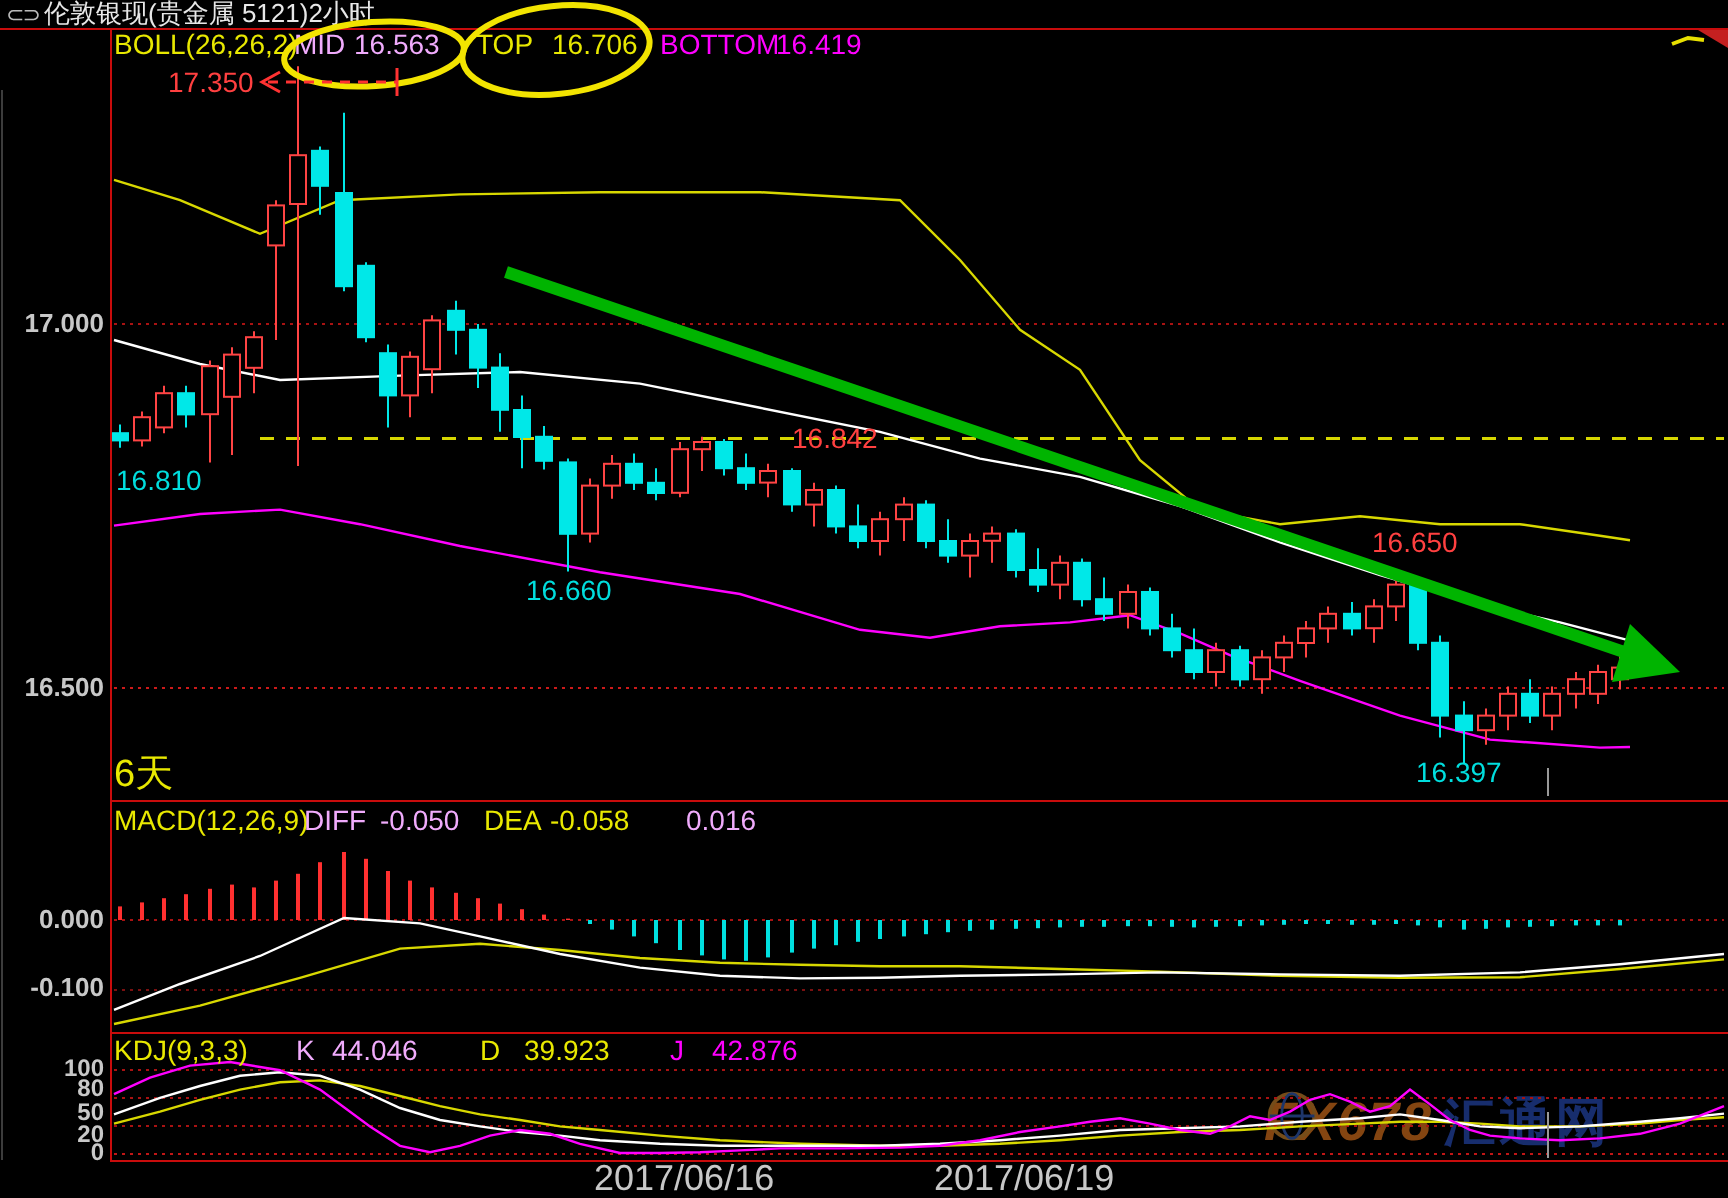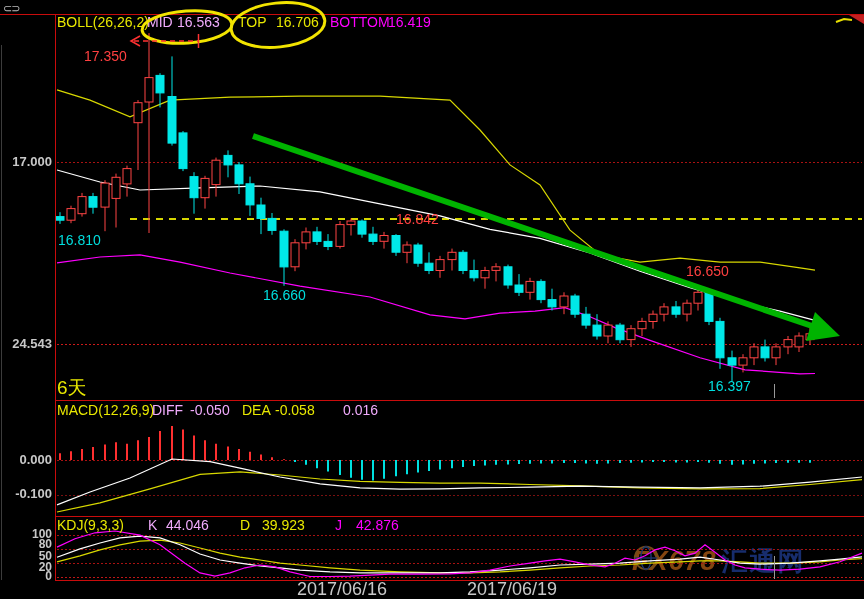--- a/index.html
+++ b/index.html
@@ -278,33 +278,34 @@
       <line x1="55" y1="516.5" x2="864" y2="516.5" stroke="#c90c0c" stroke-width="1"></line>
       <line x1="55" y1="580.5" x2="864" y2="580.5" stroke="#c90c0c" stroke-width="1"></line>
       <line x1="55.5" y1="14" x2="55.5" y2="581" stroke="#c90c0c" stroke-width="1"></line>
       <line x1="1" y1="45" x2="1" y2="580" stroke="#3c3c3c" stroke-width="1"></line>
       <line x1="774" y1="384" x2="774" y2="398" stroke="#999999" stroke-width="1"></line>
       <line x1="774" y1="556" x2="774" y2="579" stroke="#999999" stroke-width="1"></line>
     </g>
   </svg>
 
   <div class="lbl title" style="left:3px;top:1px;font-size:11px;color:#bbb;letter-spacing:-1px;">⊂⊃</div>
+  <div class="lbl title" style="left:22px;top:0;">伦敦银现(贵金属 5121)2小时</div>
 
   <div class="lbl c-yel" style="left:57px;top:15px;">BOLL(26,26,2)</div>
   <div class="lbl c-wht" style="left:147px;top:15px;">MID</div>
   <div class="lbl c-wht" style="left:177px;top:15px;">16.563</div>
   <div class="lbl c-yel" style="left:238px;top:15px;">TOP</div>
   <div class="lbl c-yel" style="left:276px;top:15px;">16.706</div>
   <div class="lbl c-mag" style="left:330px;top:15px;">BOTTOM</div>
   <div class="lbl c-mag" style="left:388px;top:15px;">16.419</div>
 
   <div class="lbl axis" style="top:155px;">17.000</div>
-  <div class="lbl axis" style="top:337px;">24.543</div>
-
-  <div class="lbl c-red" style="left:84px;top:34px;margin-top:15px;">17.350</div>
+  <div class="lbl axis" style="top:337px;">16.500</div>
+
+  <div class="lbl c-red" style="left:84px;top:34px;">17.350</div>
   <div class="lbl c-cyn" style="left:58px;top:233px;">16.810</div>
   <div class="lbl c-cyn" style="left:263px;top:288px;">16.660</div>
   <div class="lbl c-red" style="left:396px;top:212px;">16.842</div>
   <div class="lbl c-red" style="left:686px;top:264px;">16.650</div>
   <div class="lbl c-cyn" style="left:708px;top:379px;">16.397</div>
   <div class="lbl c-yel small-note" style="left:57px;top:381px;">6天</div>
 
   <div class="lbl c-yel" style="left:57px;top:403px;">MACD(12,26,9)</div>
   <div class="lbl c-wht" style="left:152px;top:403px;">DIFF</div>
   <div class="lbl c-wht" style="left:190px;top:403px;">-0.050</div>

